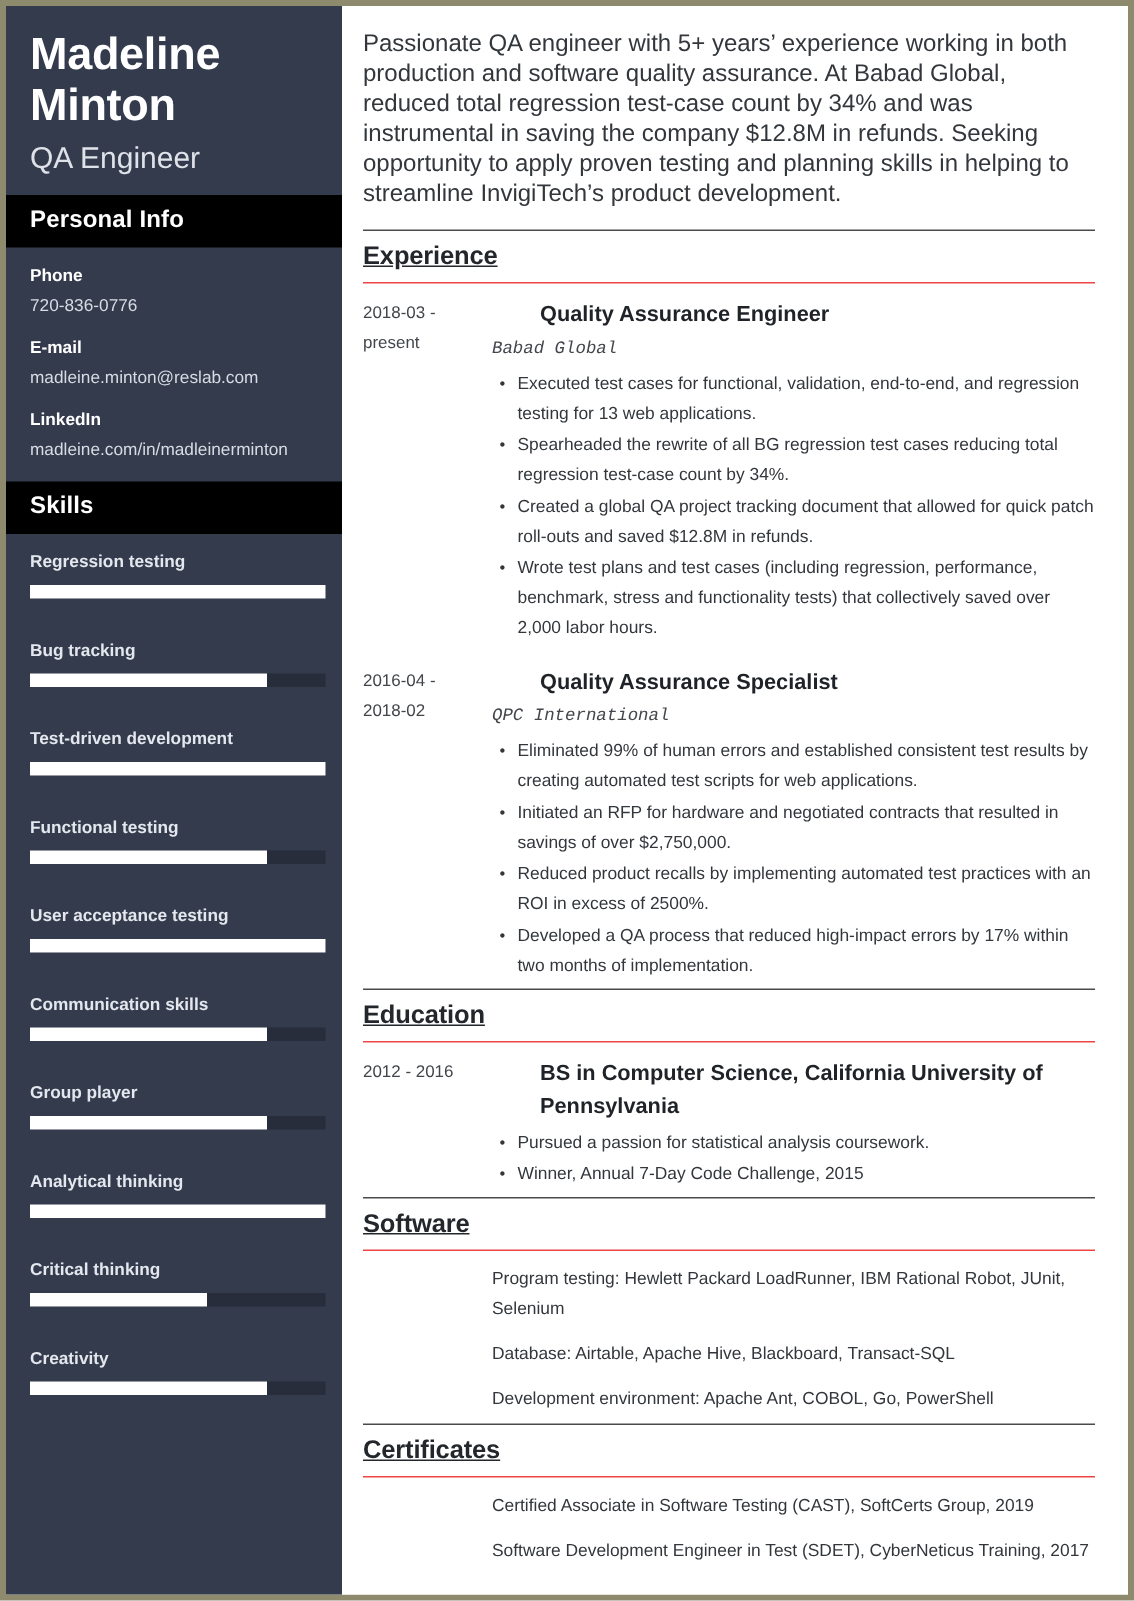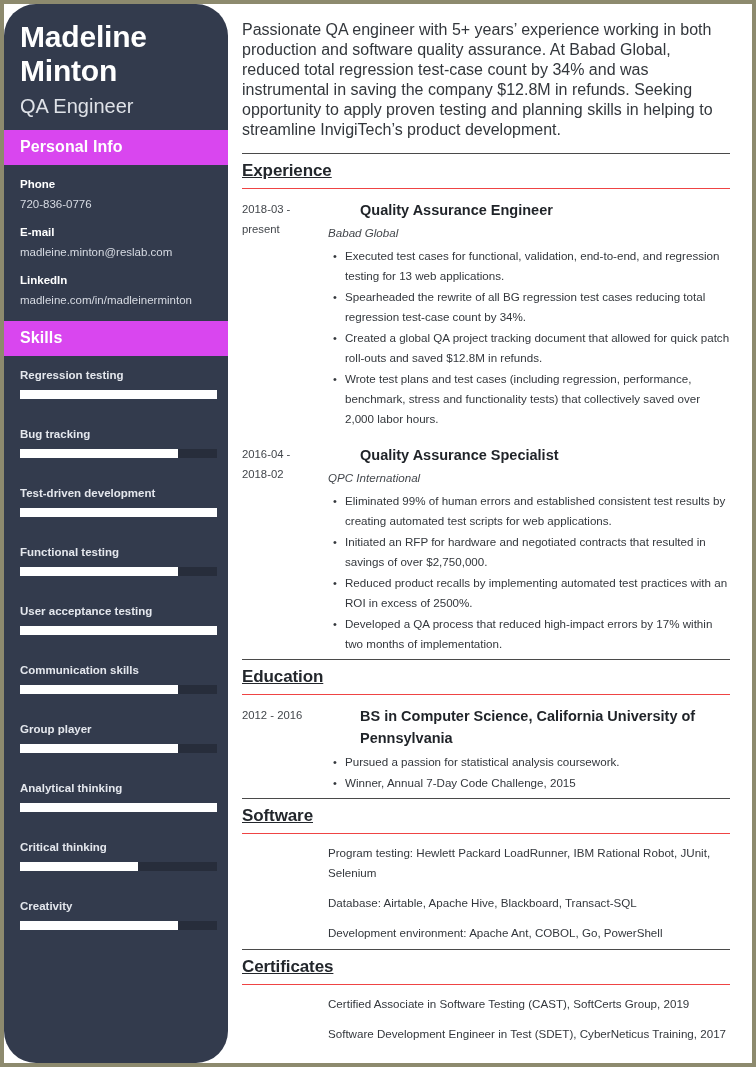--- a/index.html
+++ b/index.html
@@ -26,21 +26,20 @@
   }
 
   
   .sidebar {
     box-sizing: border-box;
     width: 224px;
     flex: 0 0 224px;
     background: #333b4d;
     color: #ffffff;
     padding: 0 0 14px 0;
-    border-radius: 32px;
   }
 
   .name-block {
     padding: 16px 16px 14px 16px;
   }
   .full-name {
     font-size: 30px;
     line-height: 34px;
     font-weight: bold;
     letter-spacing: -0.2px;
@@ -48,21 +47,21 @@
     margin: 0;
   }
   .job-title {
     font-size: 20px;
     line-height: 20px;
     color: #dfe2e8;
     margin-top: 8px;
   }
 
   .side-section-head {
-    background: #d946ef;
+    background: #000000;
     font-size: 16px;
     font-weight: bold;
     color: #ffffff;
     padding: 8px 16px 9px 16px;
     letter-spacing: 0.1px;
   }
 
   .side-body {
     padding: 12px 16px 0 16px;
   }
@@ -159,20 +158,21 @@
     line-height: 22px;
     color: #1f2328;
     margin-left: 32px;
   }
   .entry-org {
     font-size: 11.6px;
     font-style: italic;
     color: #43474c;
     line-height: 20px;
     margin-top: 2px;
+    font-family: Liberation Mono, monospace;
   }
   ul.bullets {
     margin: 3px 0 0 0;
     padding-left: 17px;
     list-style: none;
   }
   ul.bullets li {
     position: relative;
     font-size: 11.6px;
     line-height: 20px;

